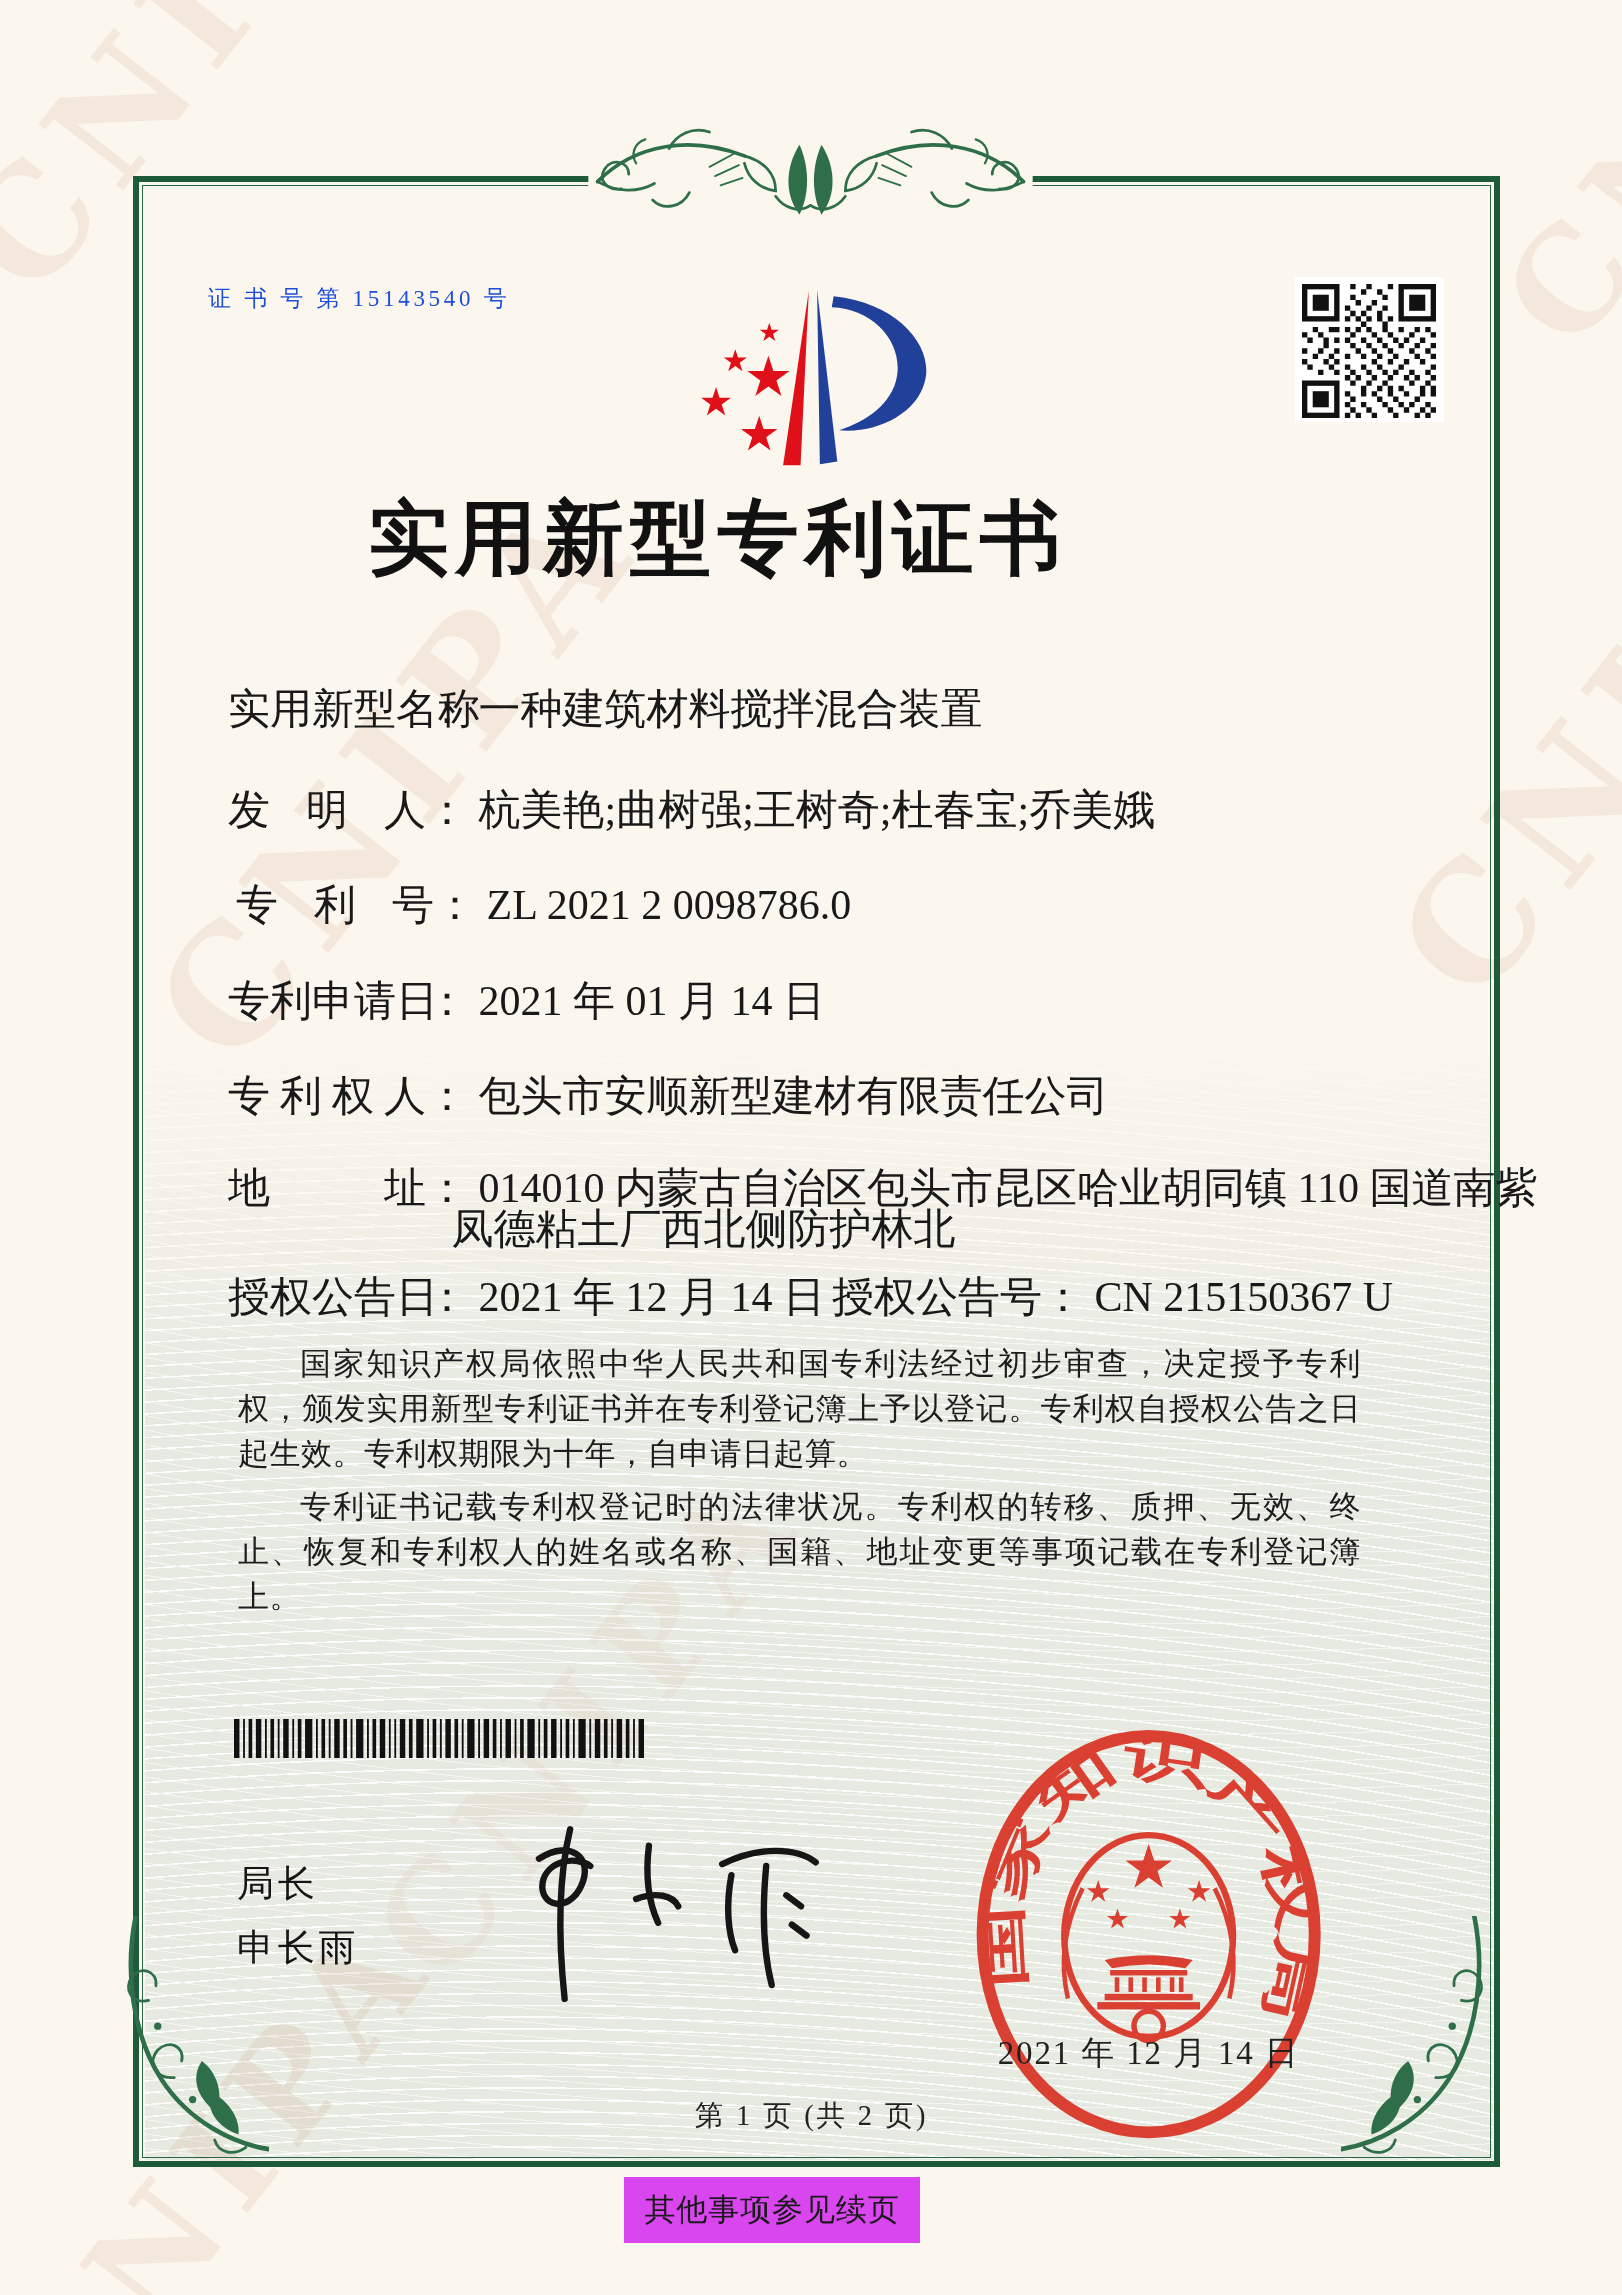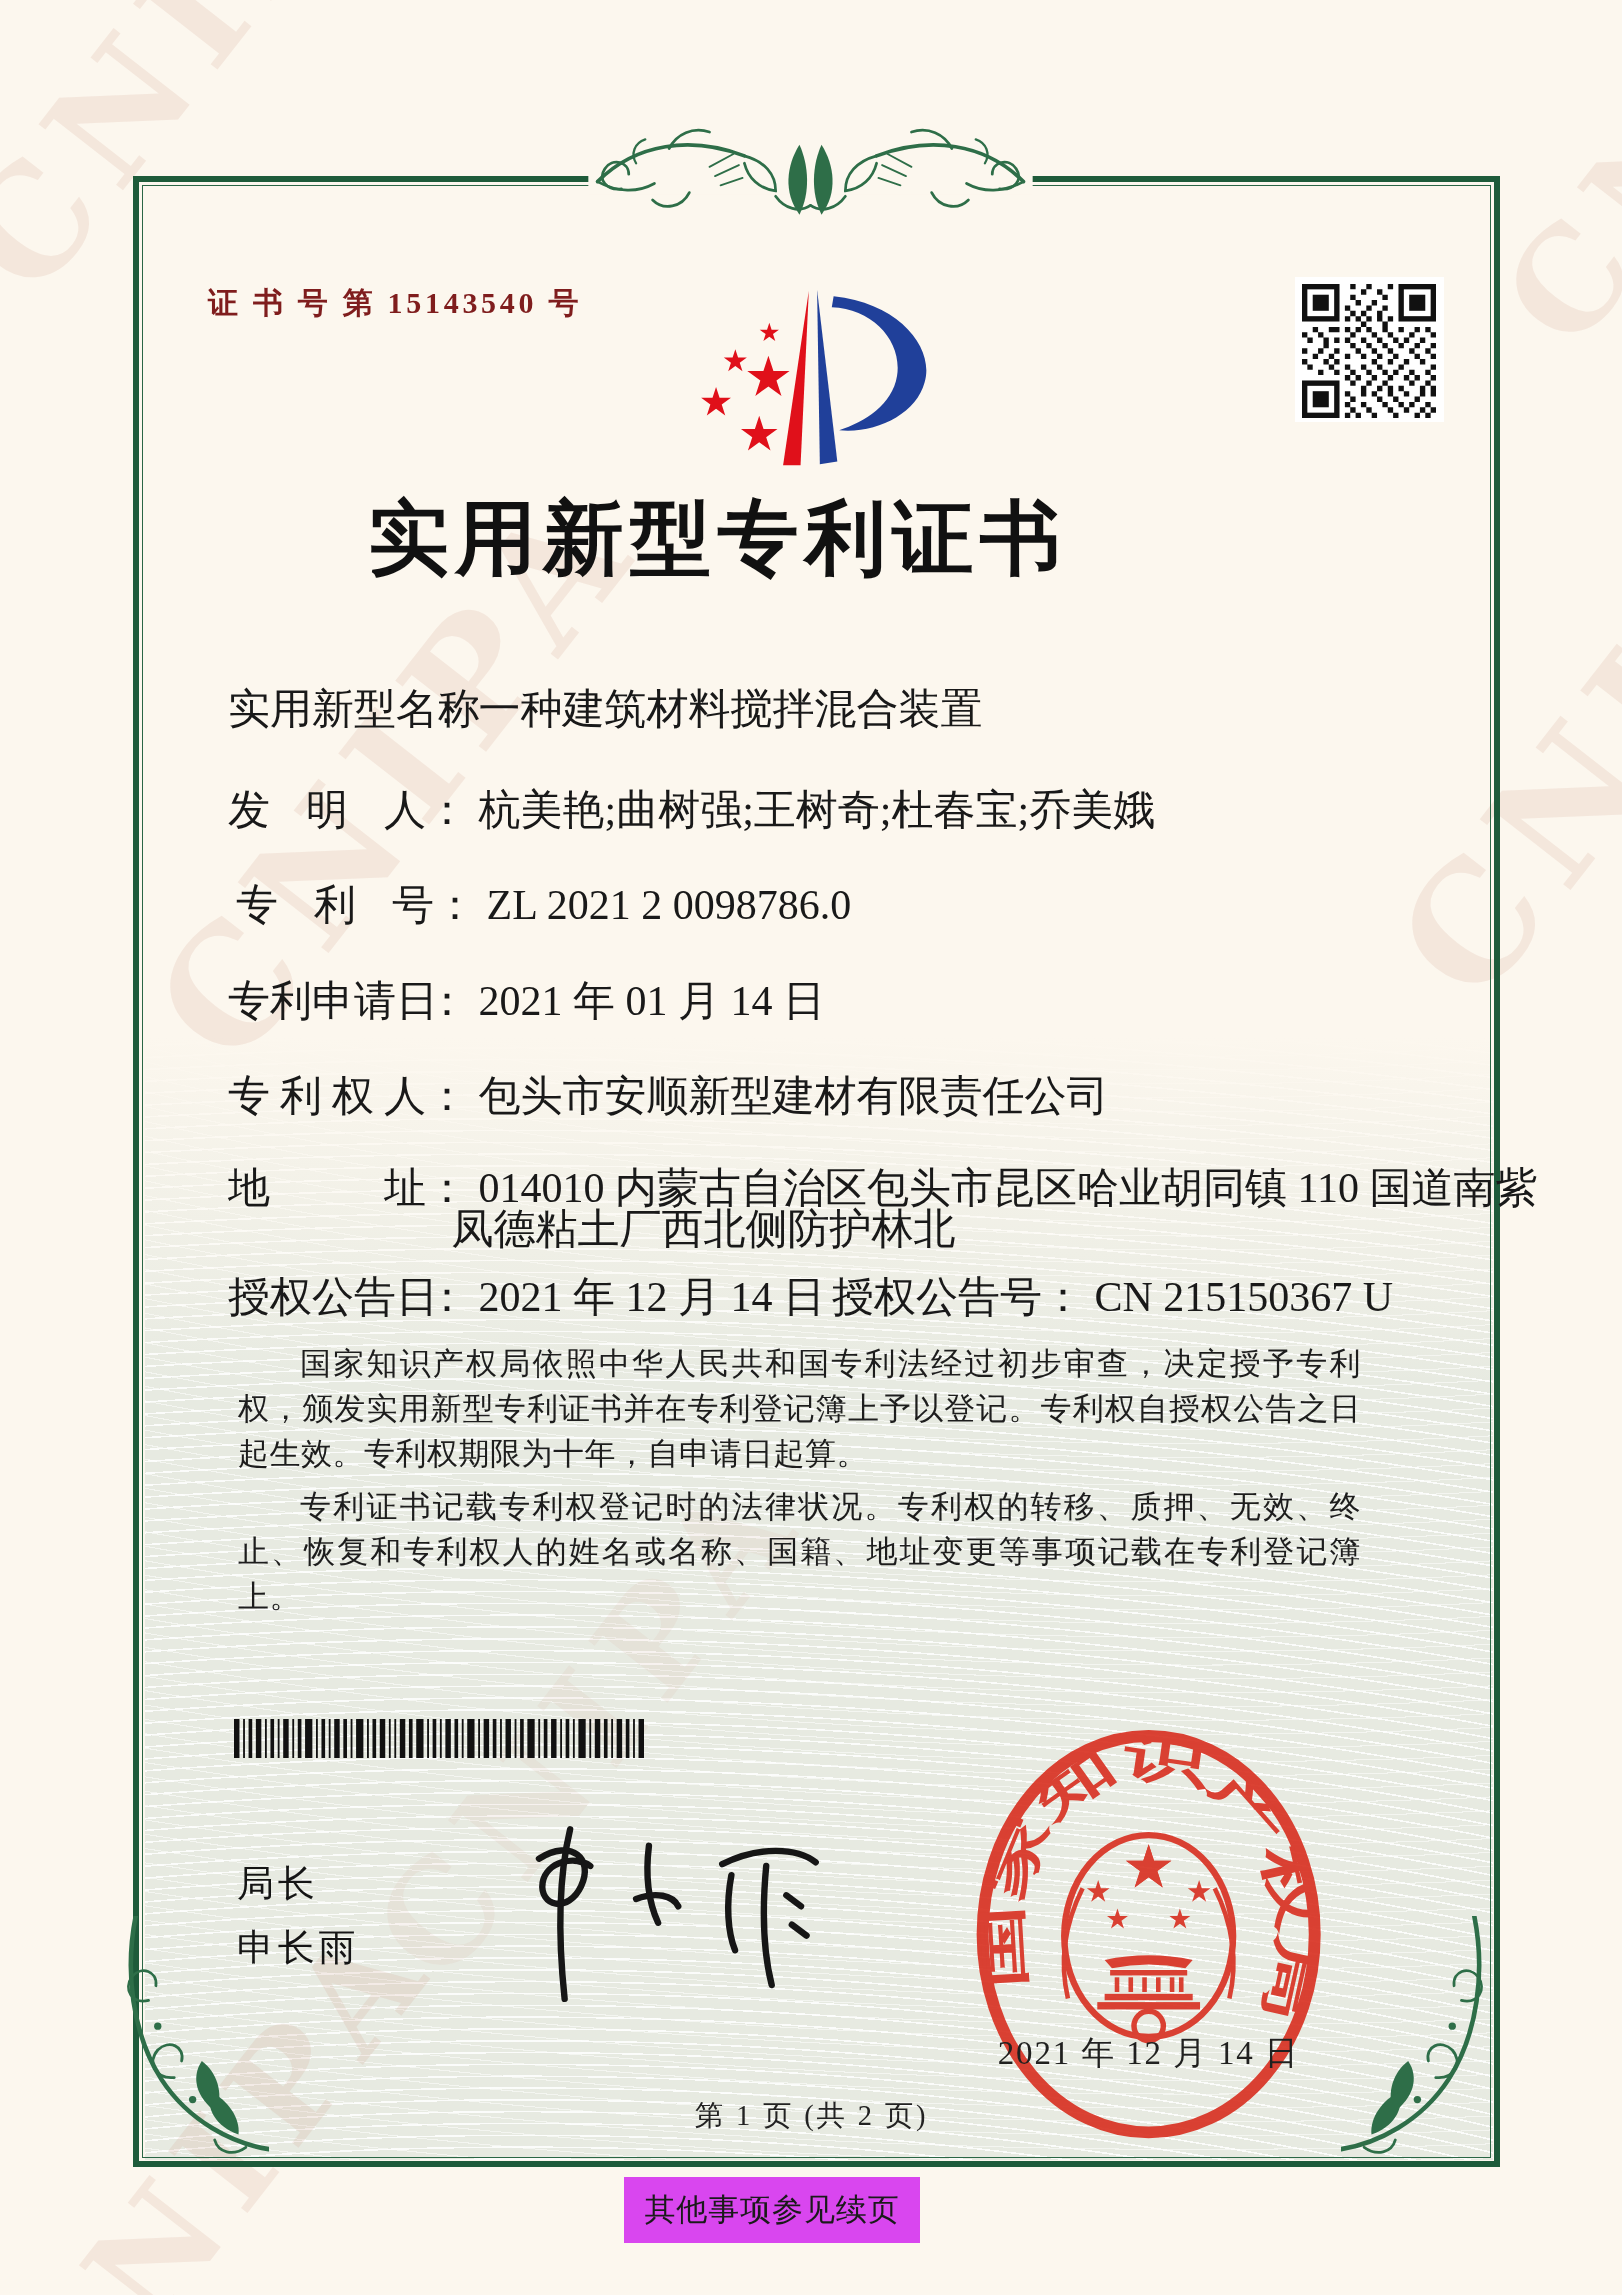--- a/index.html
+++ b/index.html
@@ -30,21 +30,21 @@
     left:145px; top:1036px; width:1348px; height:349px; z-index:0;
     background:linear-gradient(#fcf7ee 0%, rgba(252,247,238,0) 100%);
   }
   
   .wm{
     z-index:1; font-family:"DejaVu Serif","Liberation Serif",serif;
     font-weight:bold; color:rgba(203,152,128,.16); letter-spacing:18.4px;
     transform:rotate(-52deg); transform-origin:left top; white-space:nowrap;
   }
   
-  .certno{left:208px; top:283px; font-size:30px; letter-spacing:3.7px; color:#7f1d1d; z-index:3;font-weight:bold;}
+  .certno{left:208px; top:283px; font-size:23px; letter-spacing:3.7px; color:#1d4ed8; z-index:3;}
   .title{
     left:0; top:485px; width:1435px; text-align:center; z-index:3;
     font-size:81px; font-weight:bold; letter-spacing:6.4px; color:#111;
   }
   .frow{font-size:42px; color:#191919; z-index:3; white-space:nowrap;}
   .flabel{
     display:inline-block; width:198px; text-align:justify; text-align-last:justify;
     -moz-text-align-last:justify;
   }
   .addrblock{line-height:41px;}

